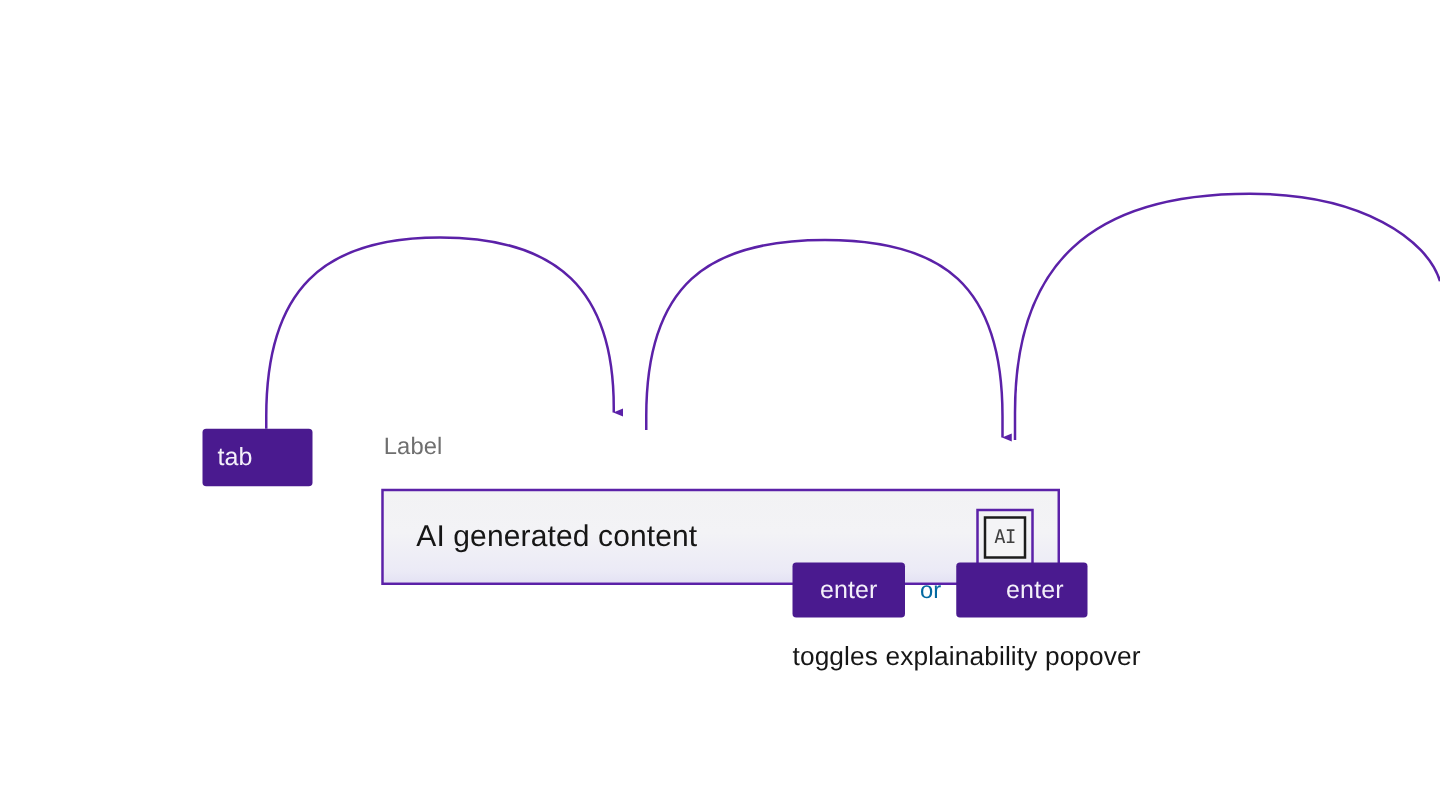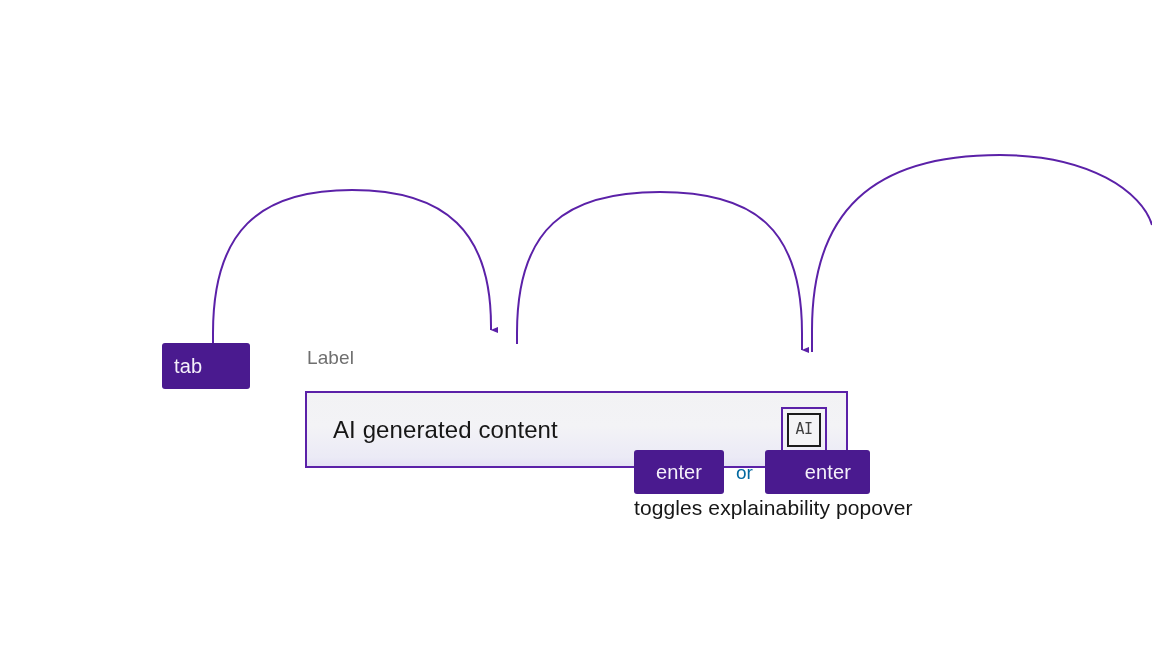--- a/index.html
+++ b/index.html
@@ -148,21 +148,21 @@
   }
   #key-space { width: 90px; }
   #key-enter { width: 105px; padding-left: 32px; }
   #hint-conjunction {
     font-size: 19px;
     color: #0369a1;
     margin: 0 12px;
     line-height: 1;
   }
   #hint-caption {
-    margin-top: 3px;
+    margin-top: 21px;
     font-size: 21px;
     color: #161616;
     line-height: 1;
     letter-spacing: 0.1px;
     white-space: nowrap;
   }
 </style>
 </head>
 <body>
 

